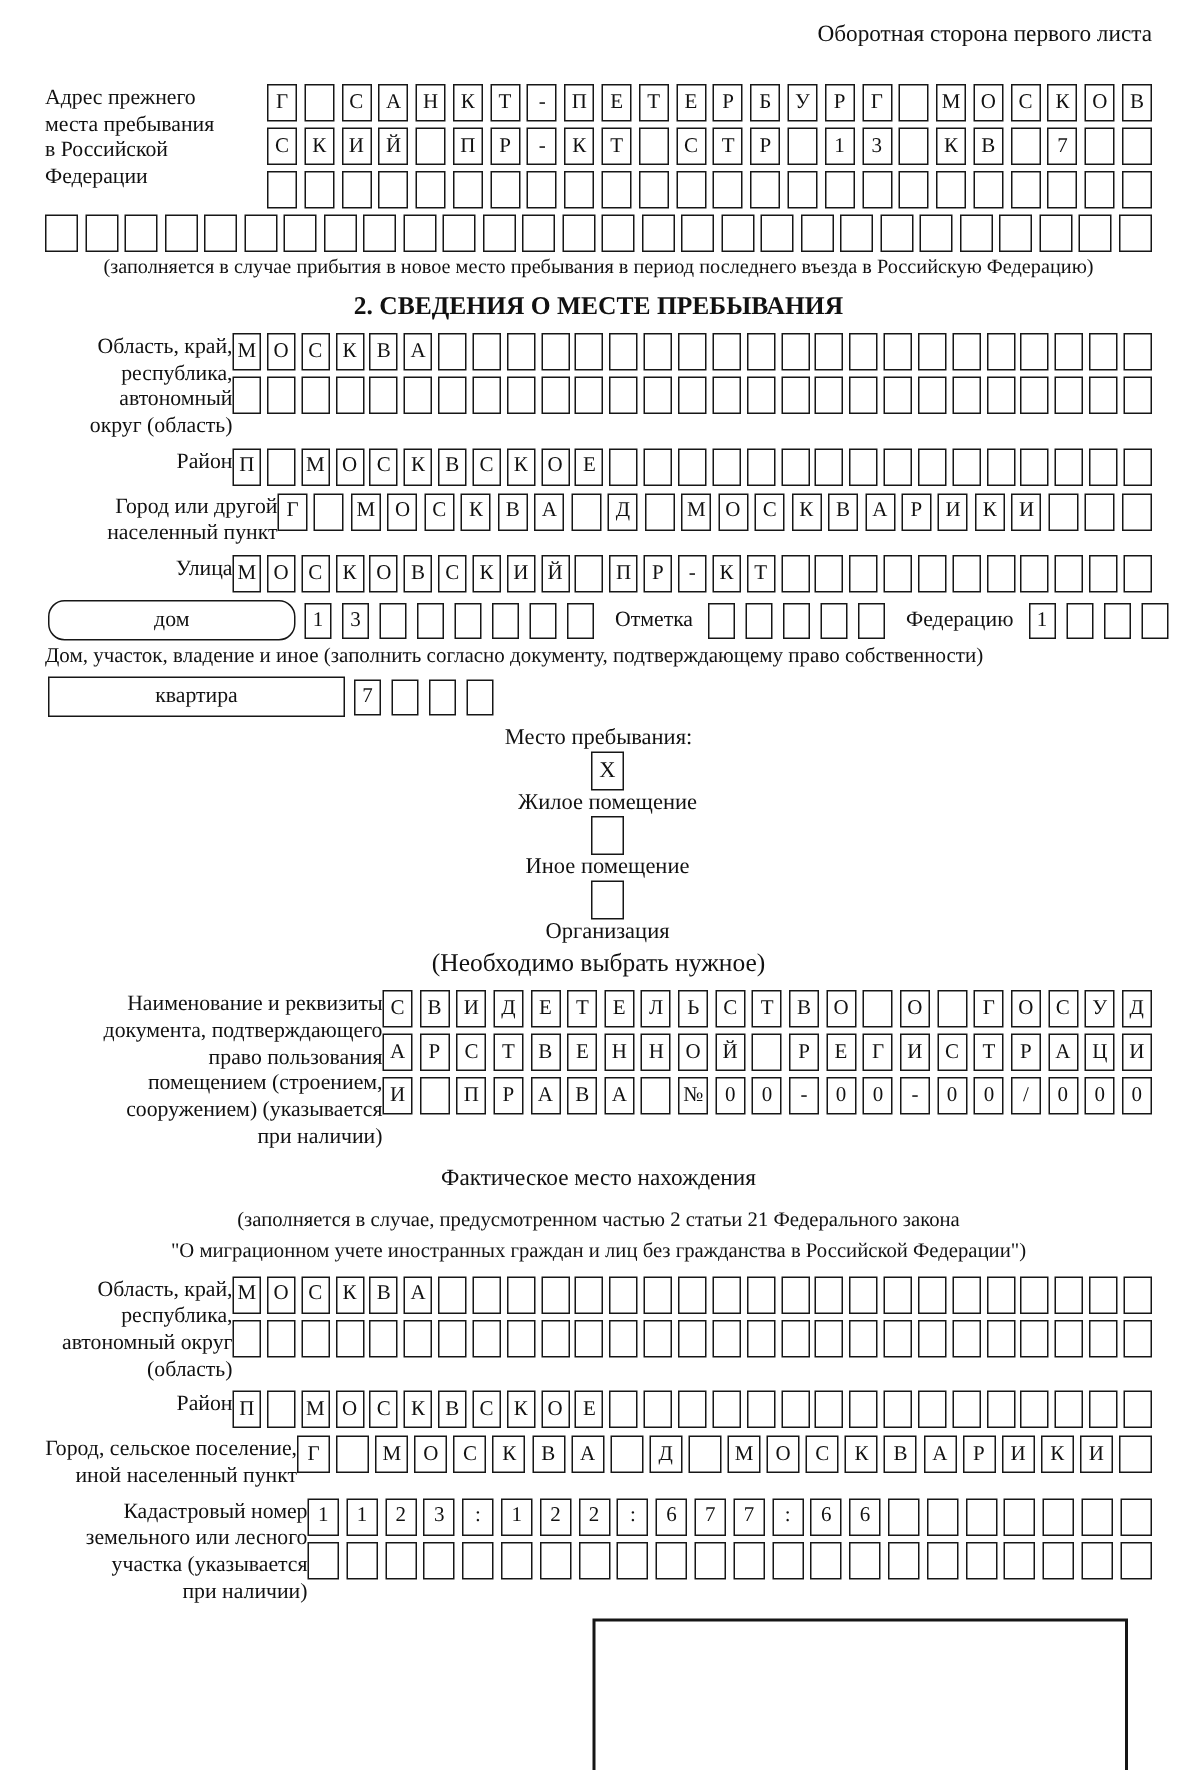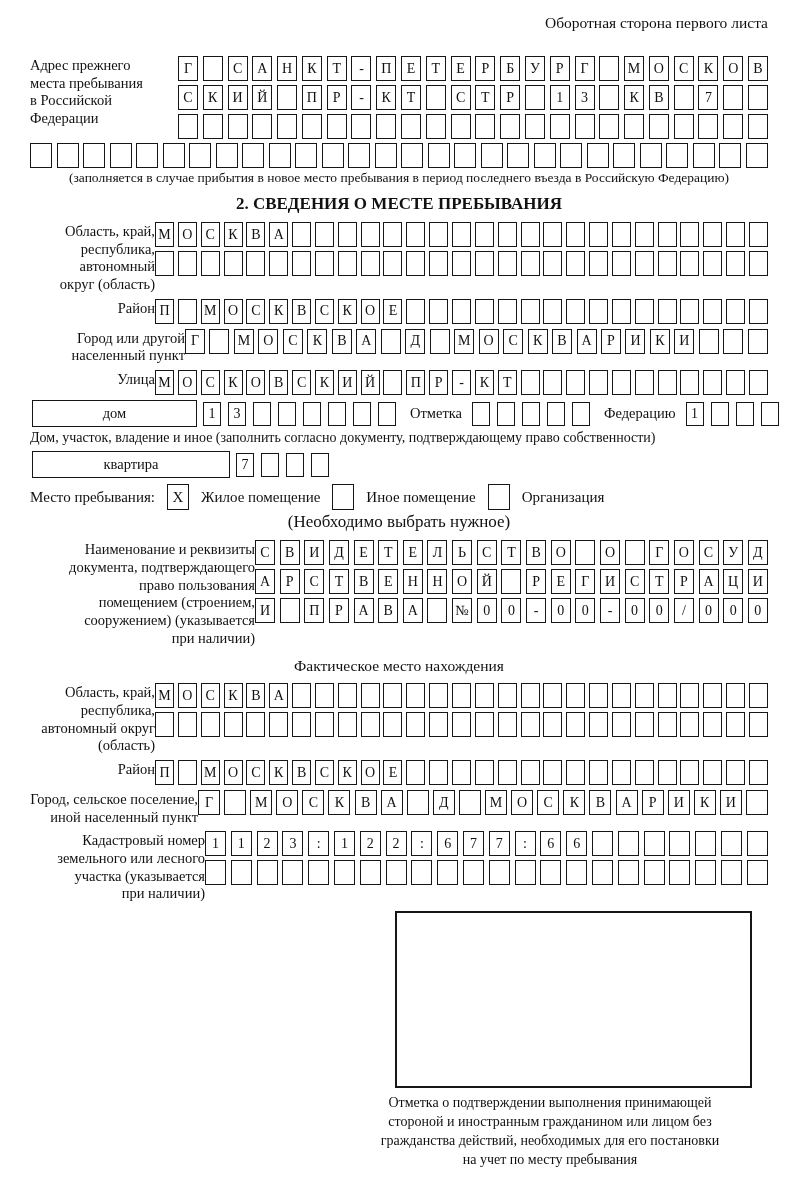--- a/index.html
+++ b/index.html
@@ -53,28 +53,28 @@
   .kad-field .flabel{width:175px;}
   .gkad{width:563px;} .gkad .cell{width:21px;}
 
   
   .inline-row{display:flex; align-items:center; margin:4px 0 2px 0;}
   .named-box{
     box-sizing:border-box; border:1.7px solid #161616; height:27px;
     display:flex; align-items:center; justify-content:center;
     font-size:14.5px; background:#fff; flex:0 0 auto;
   }
-  .dom-box{width:165px; margin-left:2px;}
+  .dom-box{width:165px; margin-left:2px;border-radius:11px;}
   .kv-box{width:198px; margin-left:2px;}
   .cells-inline{display:flex; gap:7px; margin-left:6px;}
   .cells-inline .cell{width:18px; height:24px;}
   .inline-lab{font-size:14.5px; margin-left:14px; margin-right:4px;}
   .caption{font-size:14px; margin:3px 0 5px 0;}
 
-  .mesto{display:flex; align-items:center; margin:6px 0 2px 0; font-size:15px;}
+  .mesto{display:flex; align-items:center; margin:6px 0 2px 0; font-size:15px;flex-direction:column;}
   .mesto .cb{display:flex; margin-left:12px;}
   .mesto .cb .cell{width:22px; height:26px; font-size:15px;}
   .mesto .opt{margin-left:12px;}
   .mesto-note{text-align:center; font-size:17px; margin-bottom:8px;}
 
   .fact-title{text-align:center; font-weight:normal; font-size:15.5px; margin:10px 0 8px 0;}
   .fact-note{text-align:center; font-size:13.8px; line-height:1.5; white-space:pre-line; margin-bottom:6px;}
 
   .stamp-box{
     box-sizing:border-box; width:357px; height:177px;
@@ -507,20 +507,22 @@
           <span class="cell">0</span>
           <span class="cell">/</span>
           <span class="cell">0</span>
           <span class="cell">0</span>
           <span class="cell">0</span>
         </div>
     </div>
   </div>
 
   <div class="fact-title">Фактическое место нахождения</div>
+  <div class="fact-note">(заполняется в случае, предусмотренном частью 2 статьи 21 Федерального закона
+"О миграционном учете иностранных граждан и лиц без гражданства в Российской Федерации")</div>
 
   <div class="field">
     <div class="flabel">Область, край,
 республика,
 автономный округ
 (область)</div>
     <div class="rows">
       <div class="boxes g27">
           <span class="cell">М</span>
           <span class="cell">О</span>

